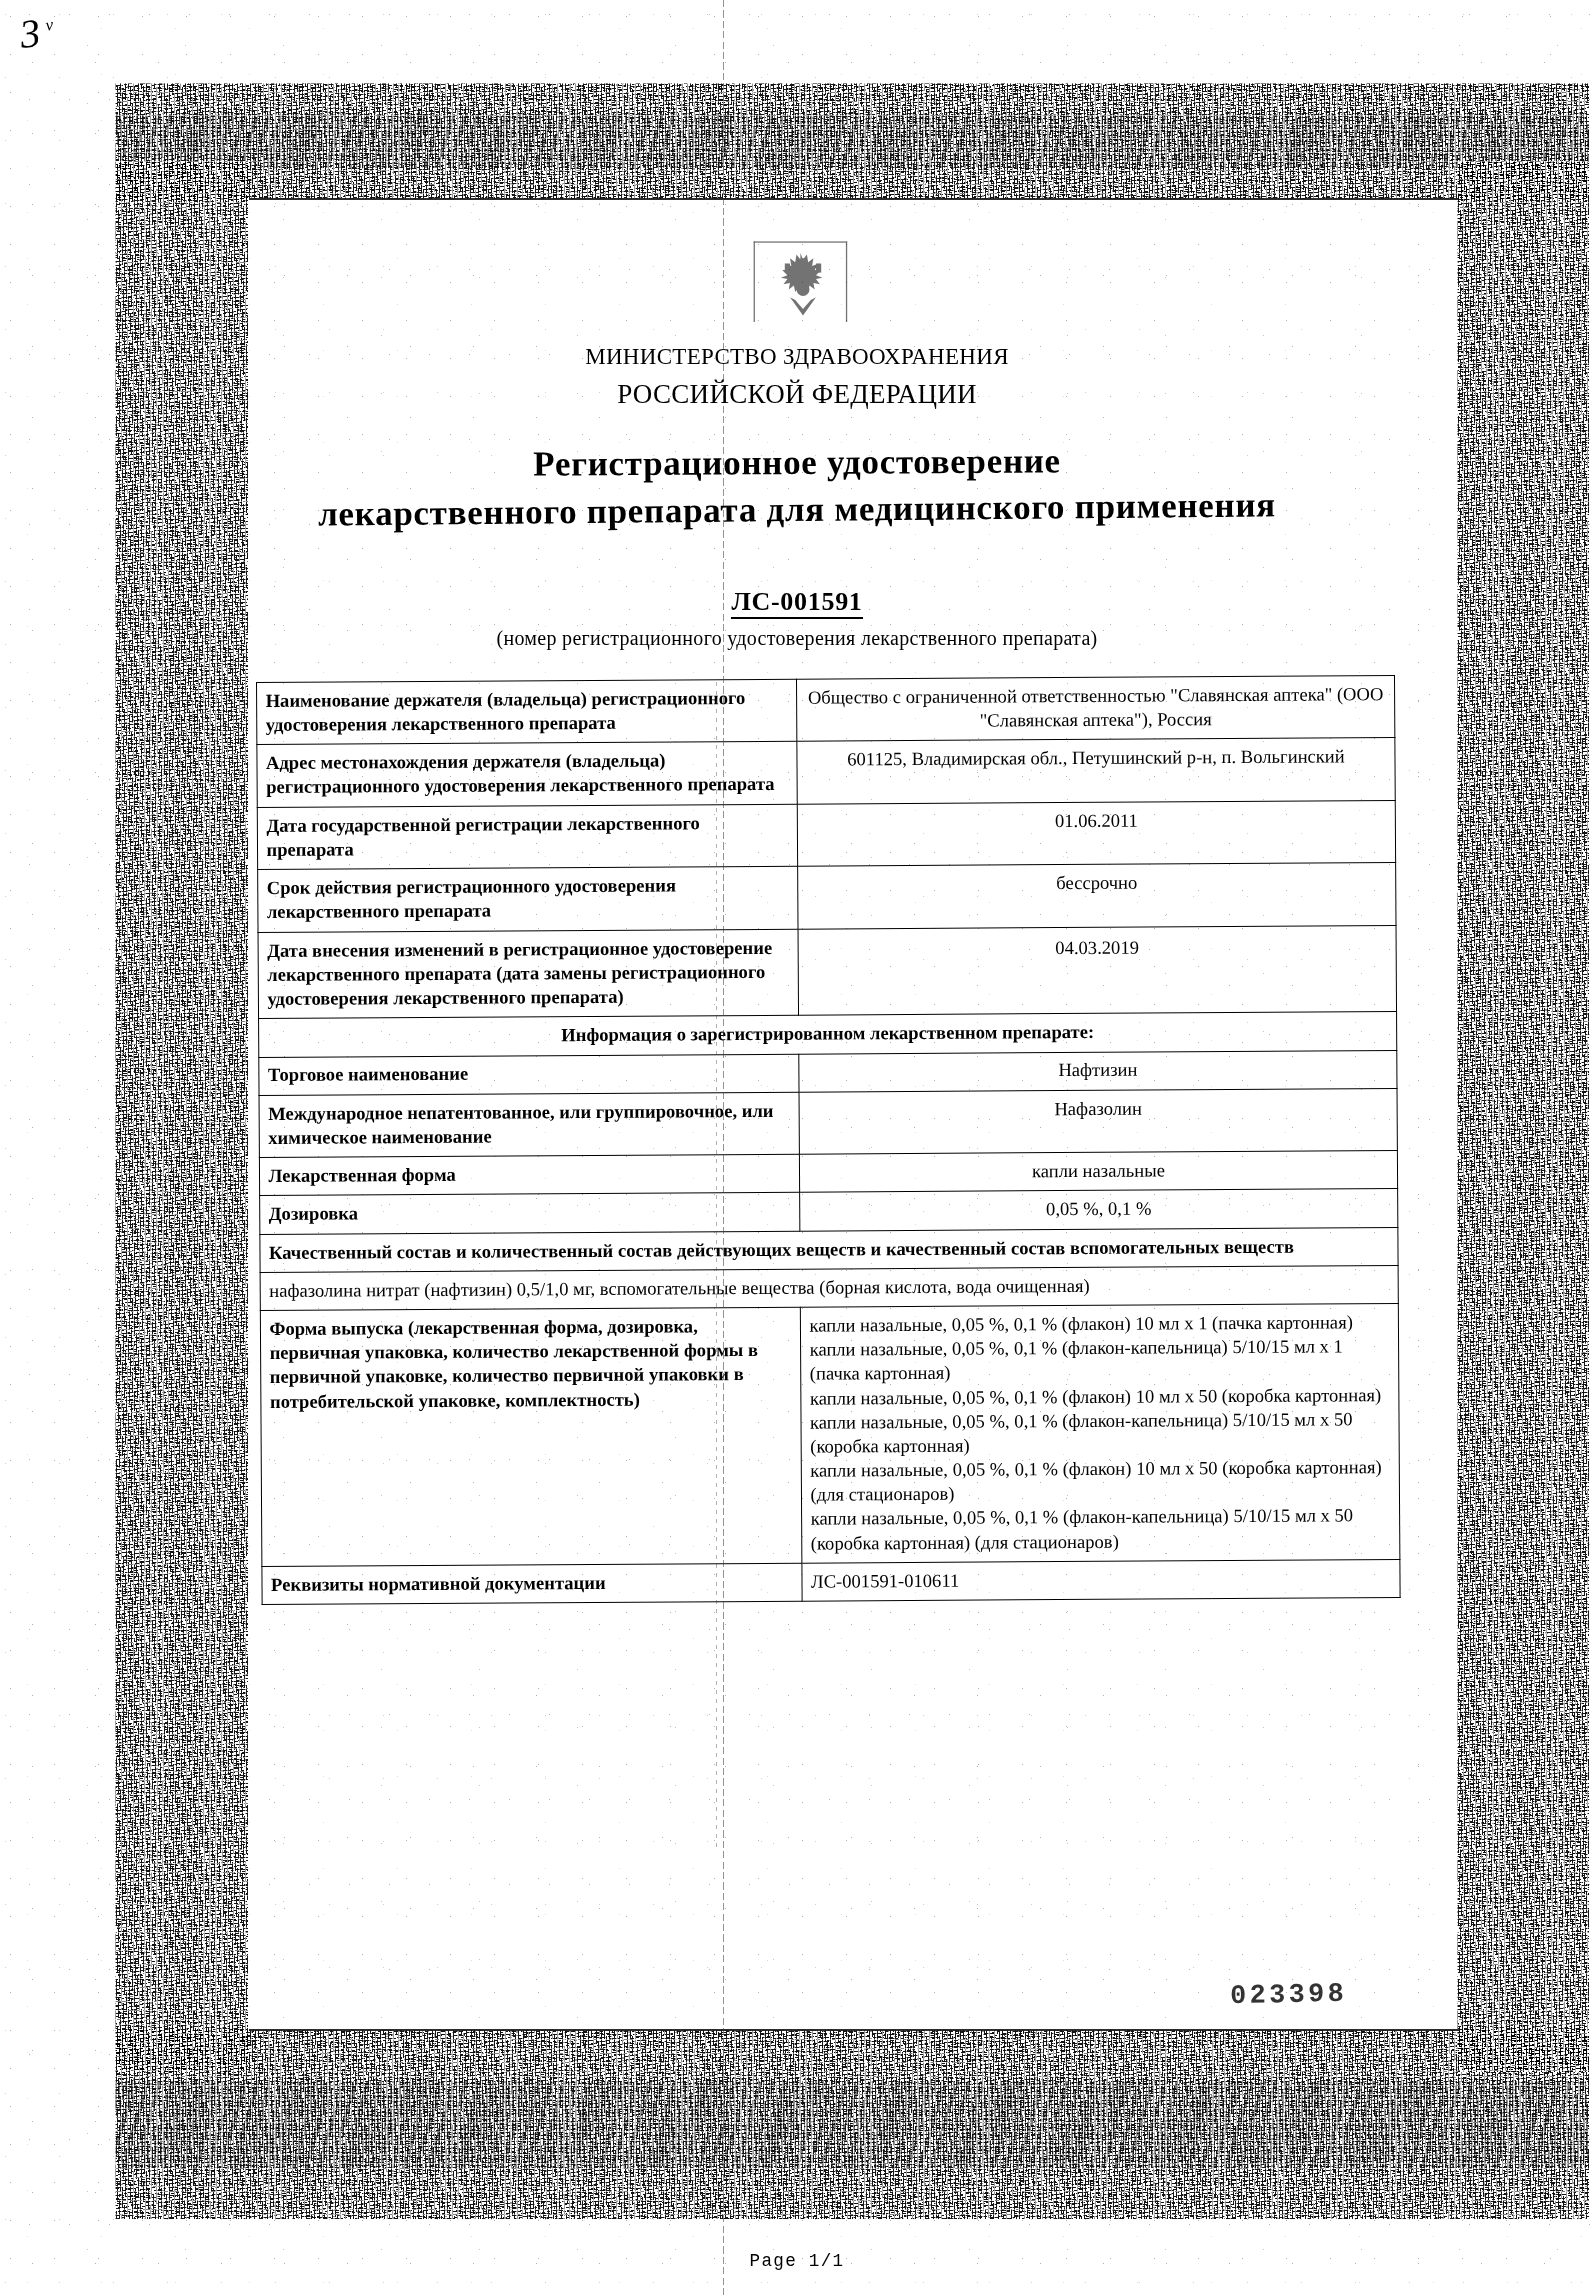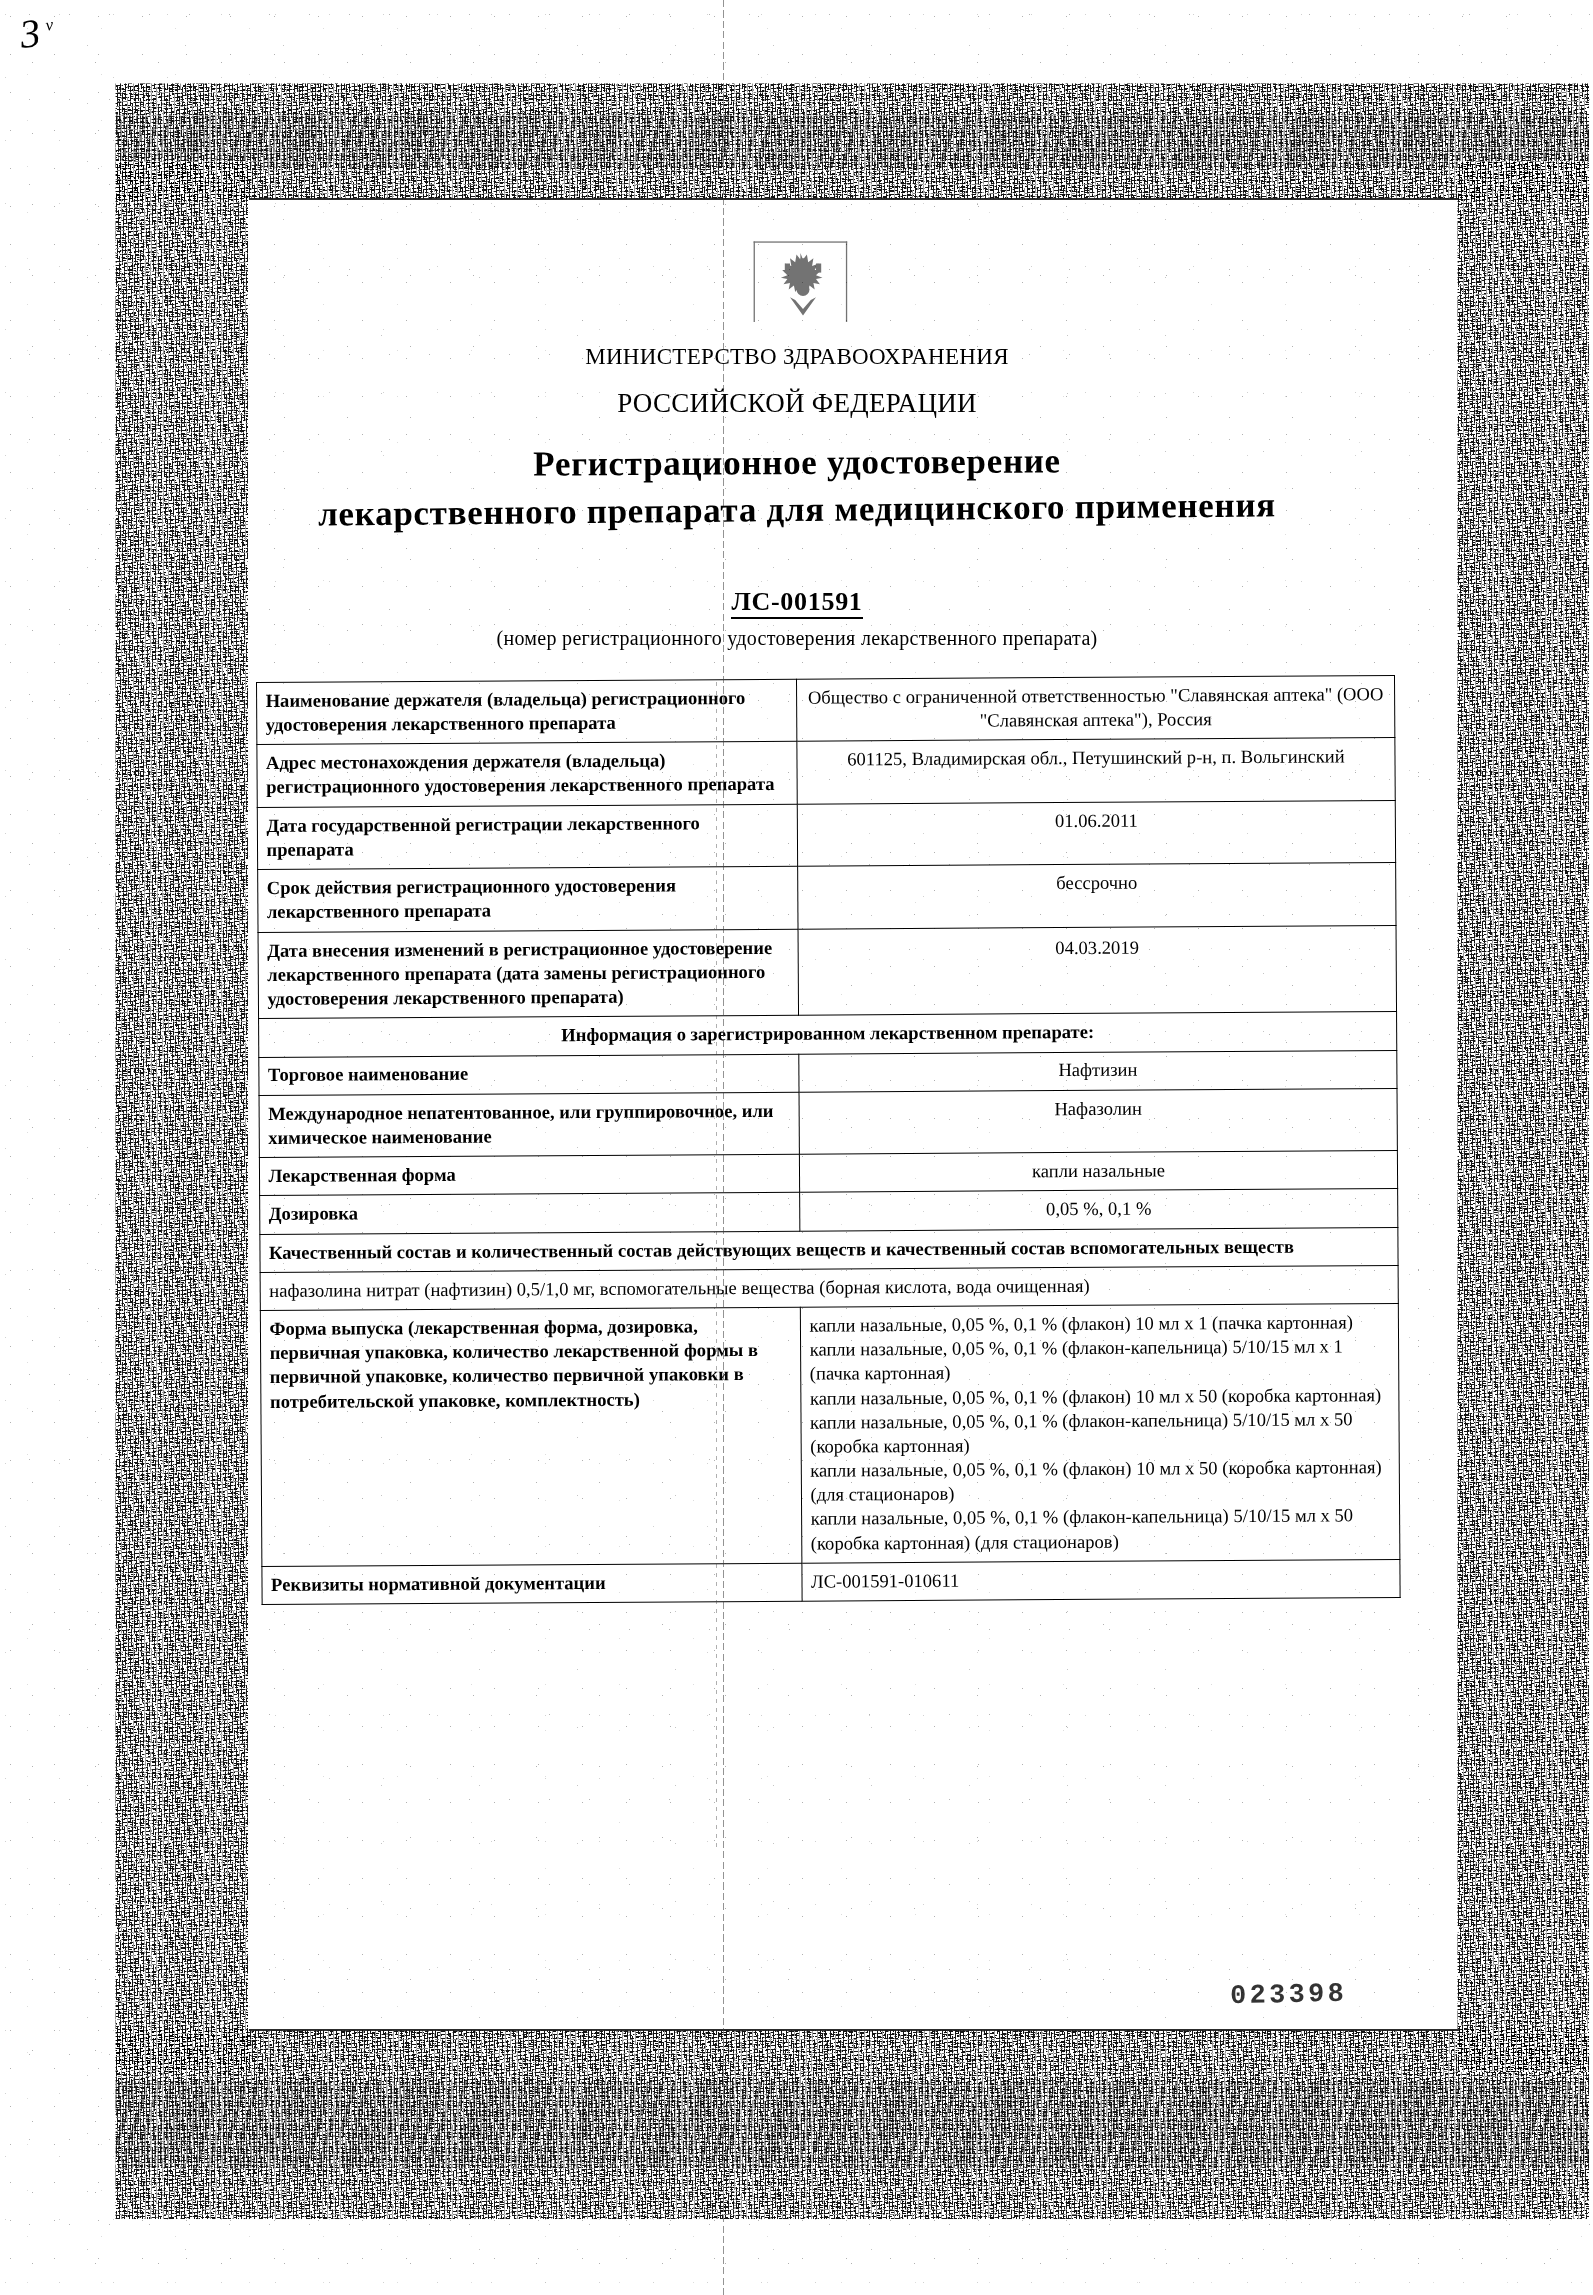--- a/index.html
+++ b/index.html
@@ -76,21 +76,21 @@
   
   #sheet{position:absolute;left:0;top:0;width:1594px;height:2295px;z-index:20;}
 
   #emblem{
     position:absolute;left:751px;top:240px;width:104px;height:86px;
     opacity:.55;
   }
 
   .hdr{position:absolute;left:0;width:1594px;text-align:center;letter-spacing:0.3px;}
   #ministry-line1{top:344px;font-size:23px;}
-  #ministry-line2{top:388px;font-size:27px;}
+  #ministry-line2{top:379px;font-size:27px;}
 
   #title-line1{
     top:443px;font-size:35px;font-weight:bold;letter-spacing:0.7px;
     transform:rotate(-0.35deg);
   }
   #title-line2{
     top:490px;font-size:35px;font-weight:bold;letter-spacing:0.7px;
     transform:rotate(-0.55deg);
   }
 
@@ -253,17 +253,18 @@
       </tr>
 
       <tr>
         <td class="lbl">Реквизиты нормативной документации</td>
         <td class="val left">ЛС-001591-010611</td>
       </tr>
     </tbody>
   </table>
 
   <div id="serial-no">023398</div>
+  <div id="page-footer">Page 1/1</div>
 </div>
 
 <div id="fold-line"></div>
 <div id="scan-noise"></div>
 
 
 </body></html>

